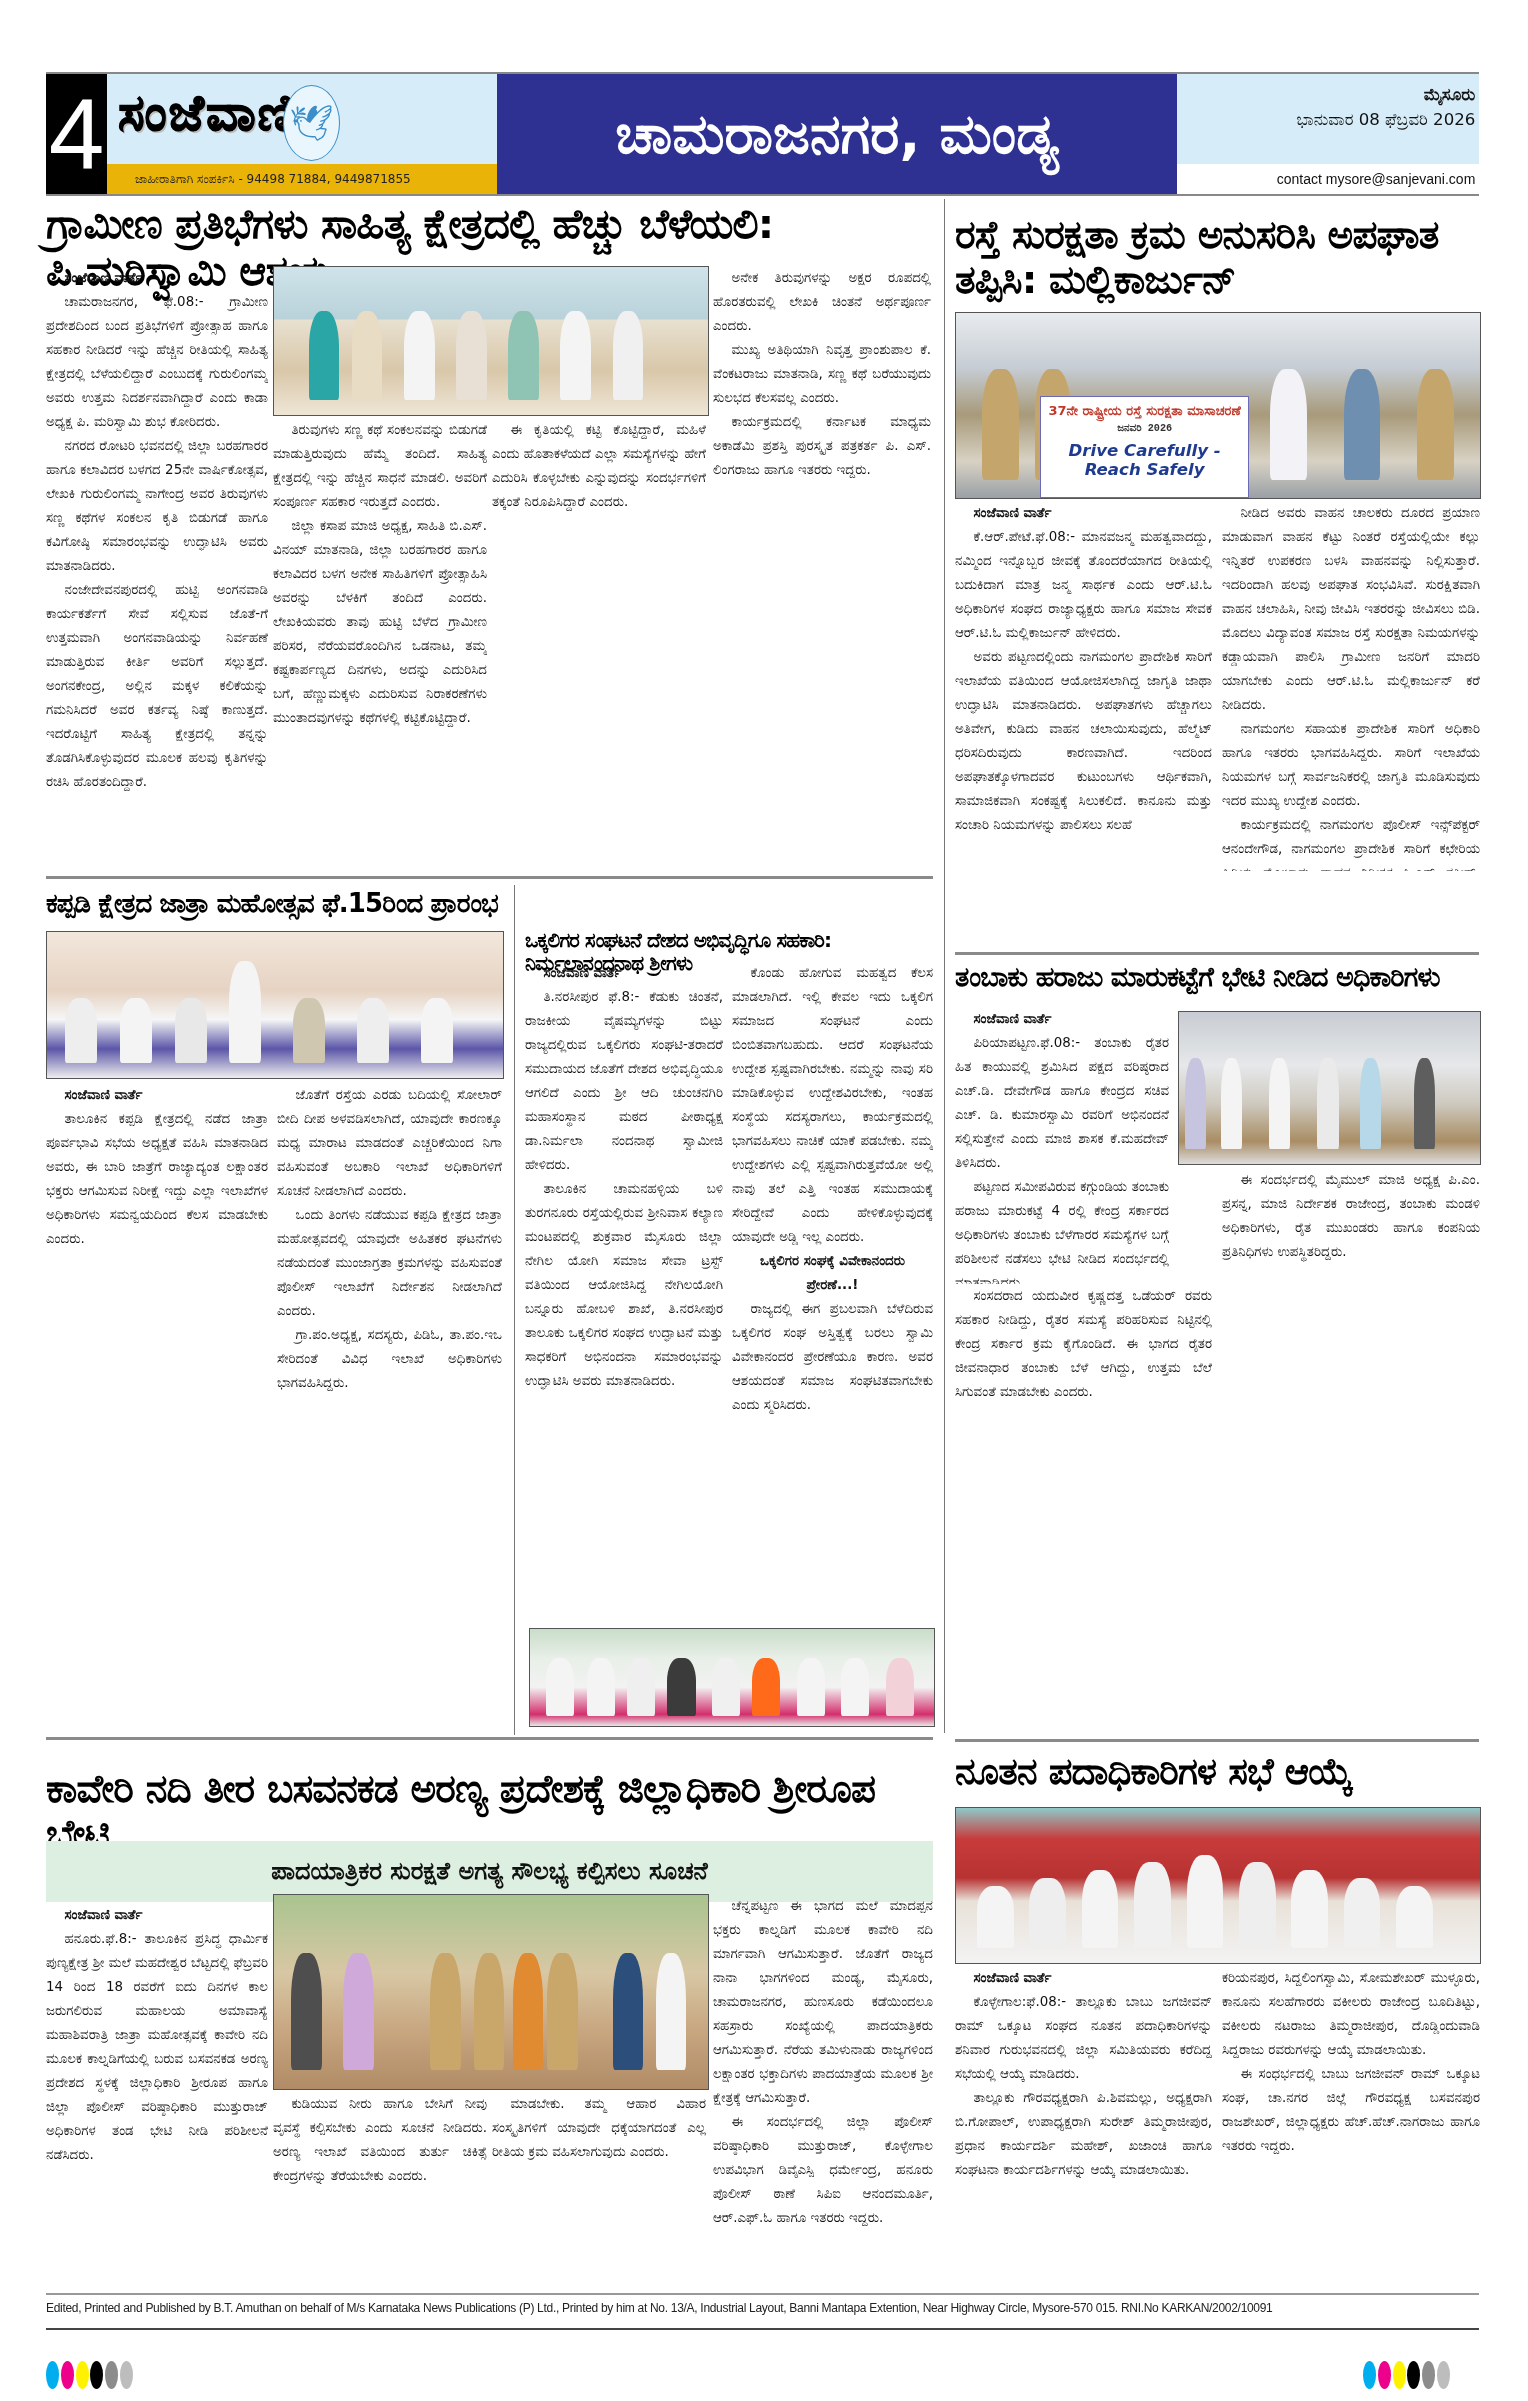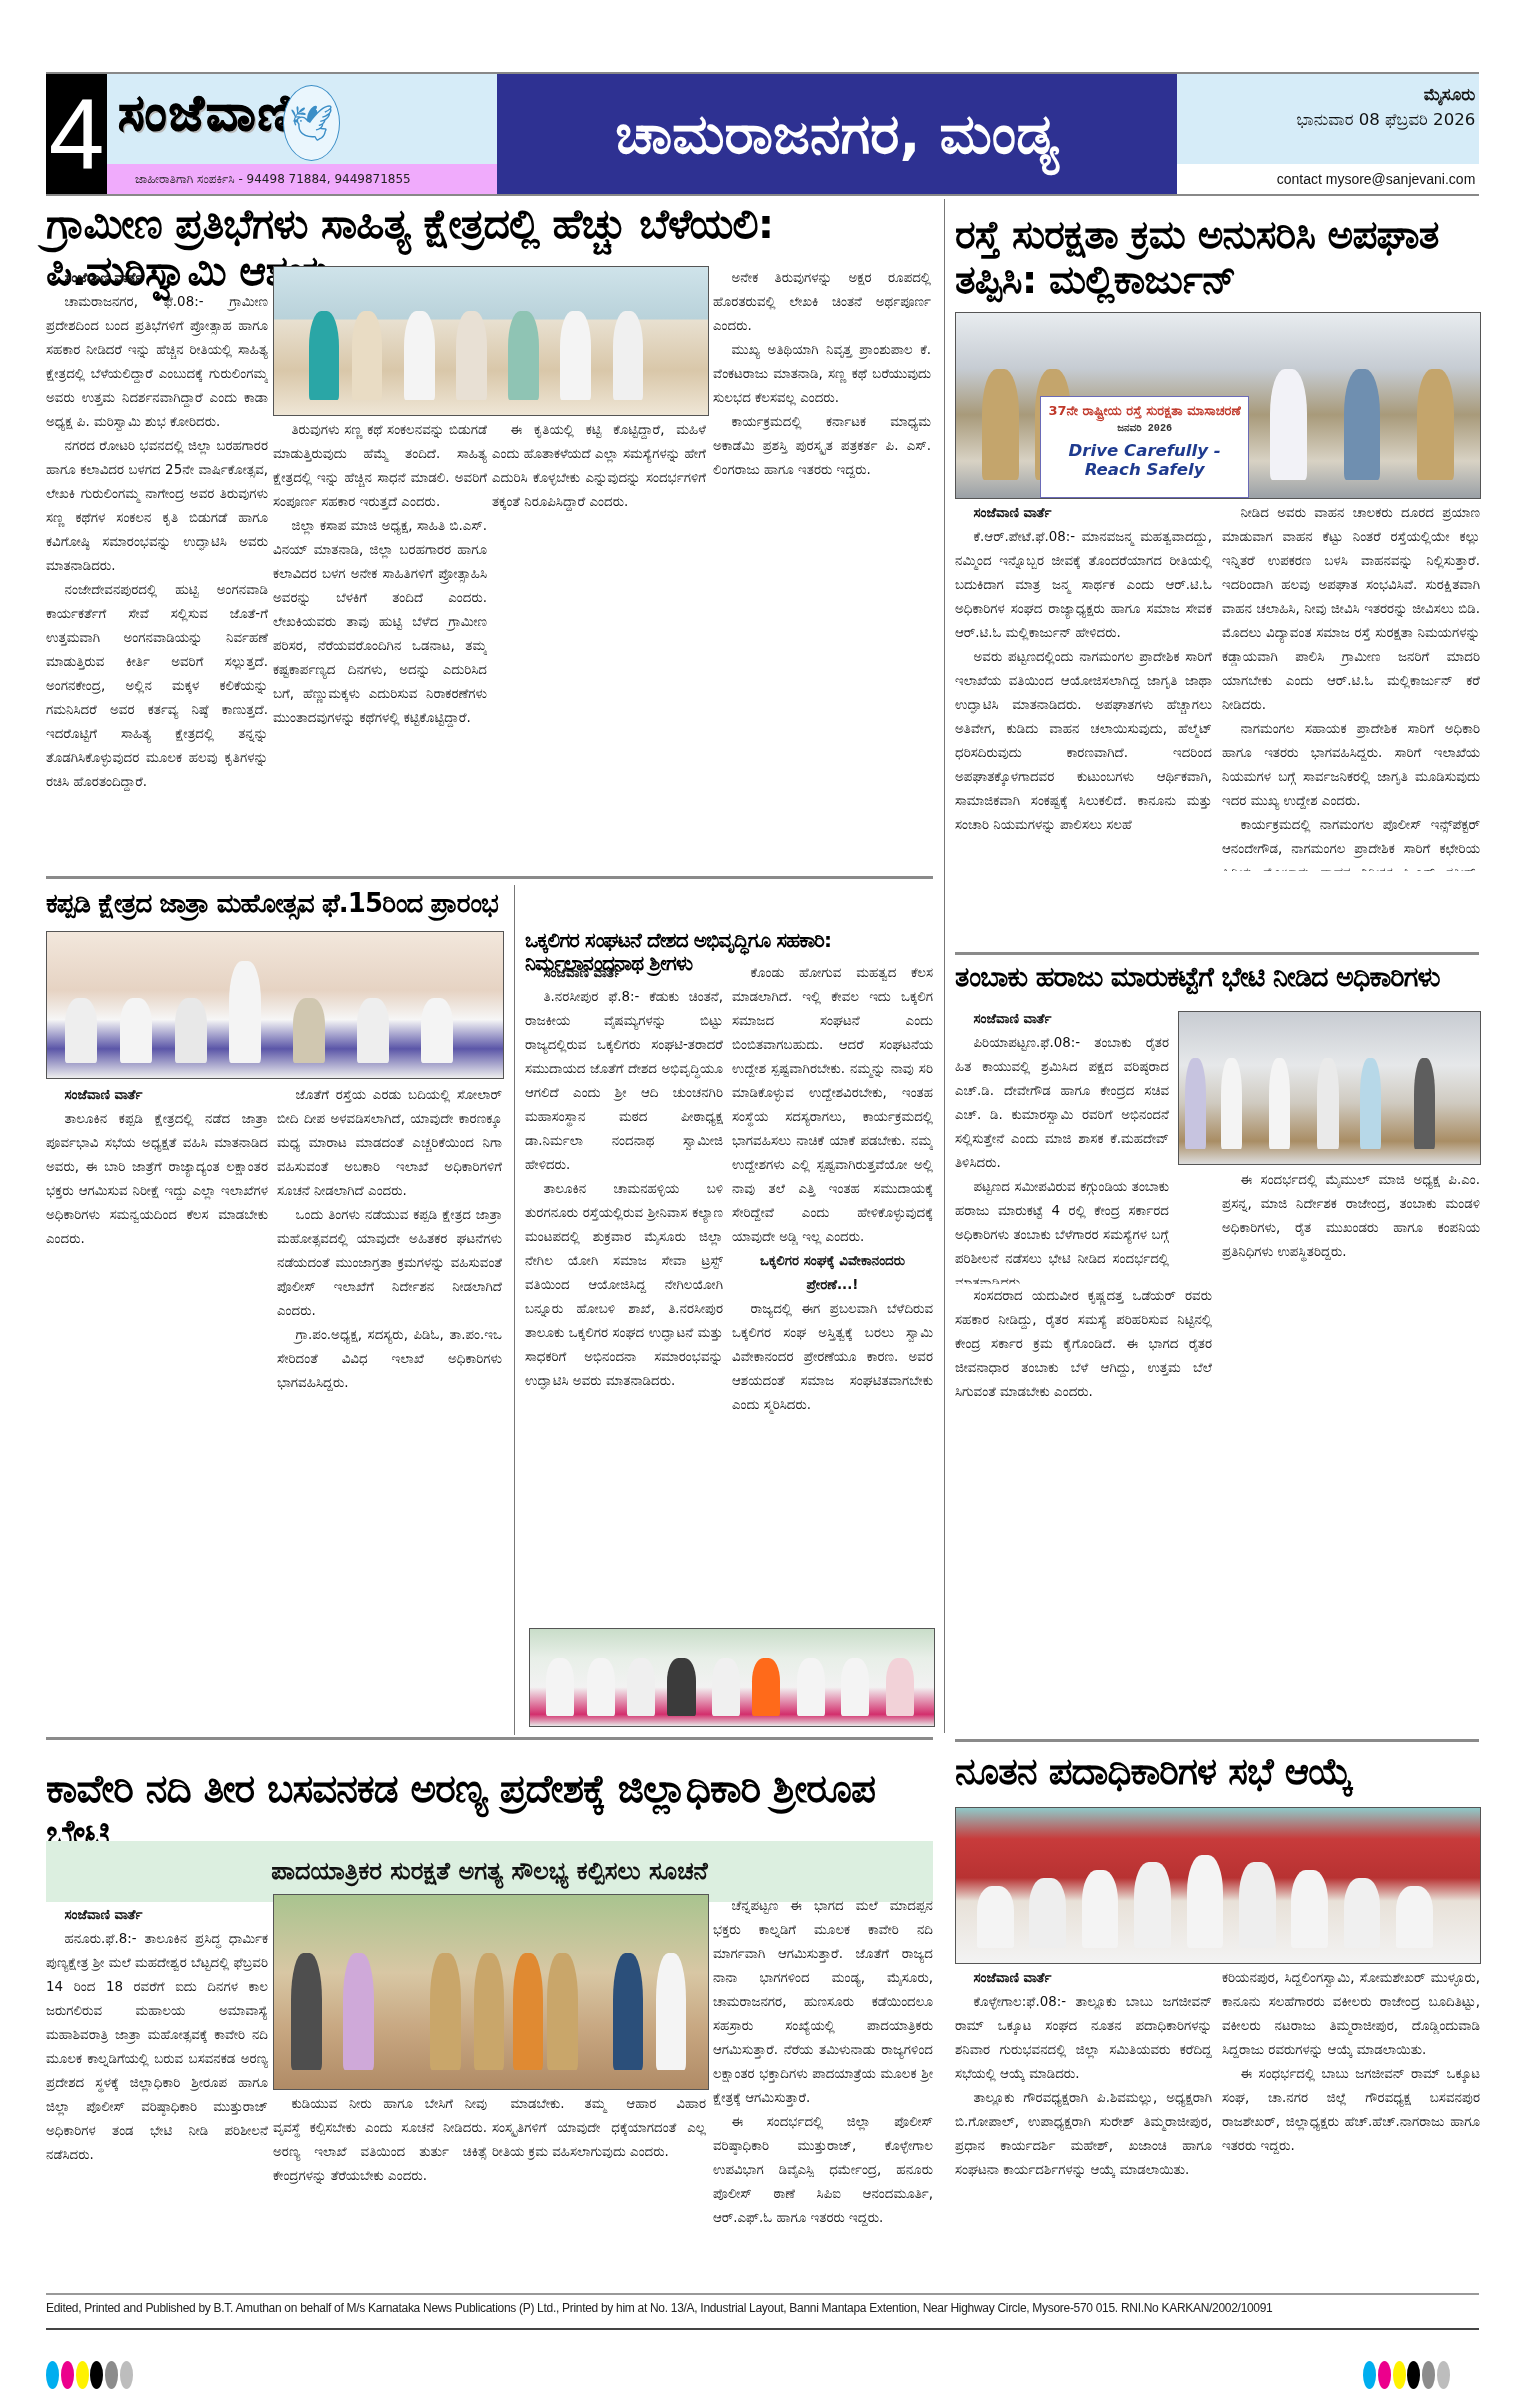--- a/index.html
+++ b/index.html
@@ -4,21 +4,21 @@
 <style>
   html,body{margin:0;padding:0;background:#fff;}
   body{width:1528px;height:2401px;position:relative;overflow:hidden;font-family:"DejaVu Sans",sans-serif;color:#111;}
   .abs{position:absolute;}
   
   .hdr-rule{position:absolute;left:46px;width:1433px;height:1.8px;background:#888;}
   .pageno{left:46px;top:74px;width:61px;height:120px;background:#000;color:#fff;font-family:"Liberation Sans",sans-serif;font-size:100px;line-height:120px;text-align:center;font-weight:300;}
   .logo-box{left:107px;top:74px;width:390px;height:120px;background:#d6ecf8;}
   .logo-text{position:absolute;left:11px;top:9.2px;font-family:"DejaVu Serif",serif;font-size:50px;font-weight:bold;color:#000;letter-spacing:1.8px;-webkit-text-stroke:0.9px #000;text-shadow:1.8px 1.8px 0 #bbb;}
   .logo-dove{position:absolute;left:176px;top:11px;width:55px;height:74px;border-radius:50%;background:#eaf6fd;border:1.8px solid #3b8ec7;color:#3b8ec7;font-size:35px;line-height:74px;text-align:center;}
-  .logo-contact{position:absolute;left:0;bottom:0;width:100%;height:30px;background:#f0abfc;font-size:12px;line-height:30px;padding-left:28px;box-sizing:border-box;color:#222;}
+  .logo-contact{position:absolute;left:0;bottom:0;width:100%;height:30px;background:#eab308;font-size:12px;line-height:30px;padding-left:28px;box-sizing:border-box;color:#222;}
   .blue-band{left:497px;top:74px;width:680px;height:120px;background:#2e3192;color:#fff;font-size:55px;font-weight:bold;line-height:120px;text-align:center;font-family:"DejaVu Sans",sans-serif;}
   .right-box{left:1177px;top:74px;width:302px;height:120px;background:#d6ecf8;text-align:right;box-sizing:border-box;padding-right:3.7px;}
   .right-box .city{font-size:16.6px;font-weight:bold;margin-top:11px;}
   .right-box .date{font-size:16.6px;margin-top:5.5px;}
   .right-box .contact{position:absolute;right:0;bottom:0;width:100%;height:30px;background:#fff;font-family:"Liberation Sans",sans-serif;font-size:14px;line-height:30px;text-align:right;padding-right:3.7px;box-sizing:border-box;}
   
   .hl{position:absolute;font-weight:bold;font-family:"DejaVu Sans",sans-serif;color:#000;line-height:1.15;letter-spacing:-0.9px;}
   .hl-xl{font-size:41px;}
   .hl-l{font-size:35px;}
   .hl-m{font-size:28px;}

